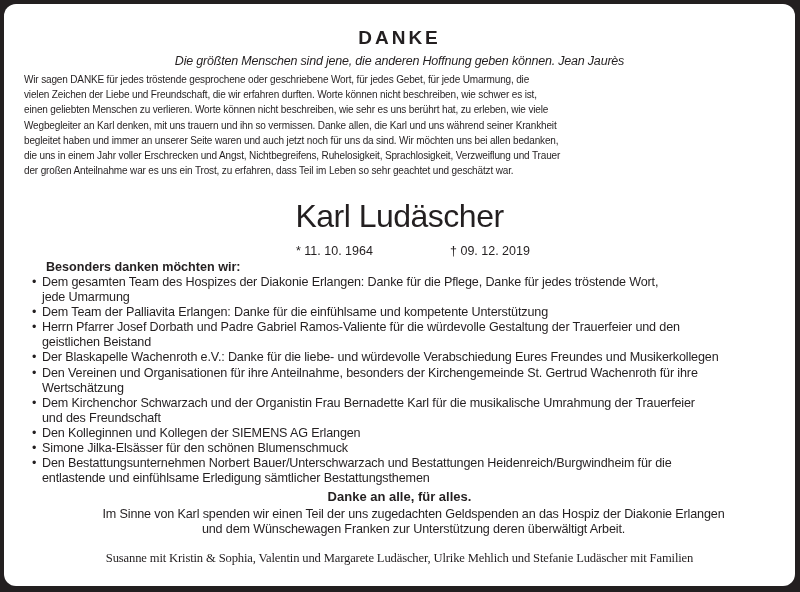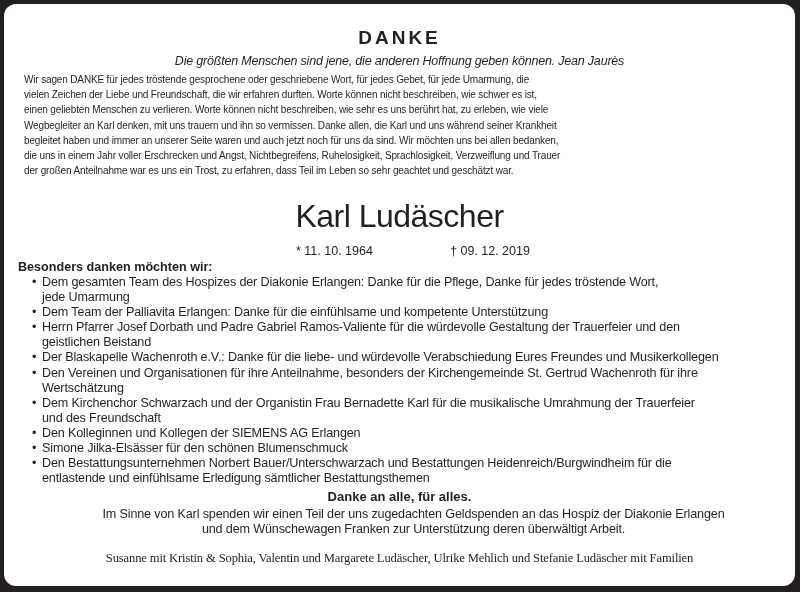--- a/index.html
+++ b/index.html
@@ -35,21 +35,21 @@
     position: absolute; left: 0; width: 100%; top: 189px;
     text-align: center; font-size: 32px; line-height: 46px;
     letter-spacing: -0.5px; color: #231f20;
   }
   .dates {
     position: absolute; top: 240px; font-size: 12.5px; line-height: 15px;
   }
   .born { left: 264px; margin-left: 28px; }
   .died { left: 446px; }
   .special-heading {
-    position: absolute; left: 14px; top: 256px;
+    position: absolute; left: 42px; top: 256px;
     font-weight: bold; font-size: 12.6px; line-height: 15px;
   }
   .thanks-list {
     position: absolute; left: 26px; top: 271px; width: 760px;
     margin: 0; padding: 0; list-style: none;
     font-size: 12.6px; line-height: 15.1px; letter-spacing: -0.15px;
   }
   .thanks-list li { position: relative; padding-left: 12px; }
   .thanks-list li .bullet { position: absolute; left: 2px; top: 0; }
   .thanks-list li .line { display: block; white-space: nowrap; }

